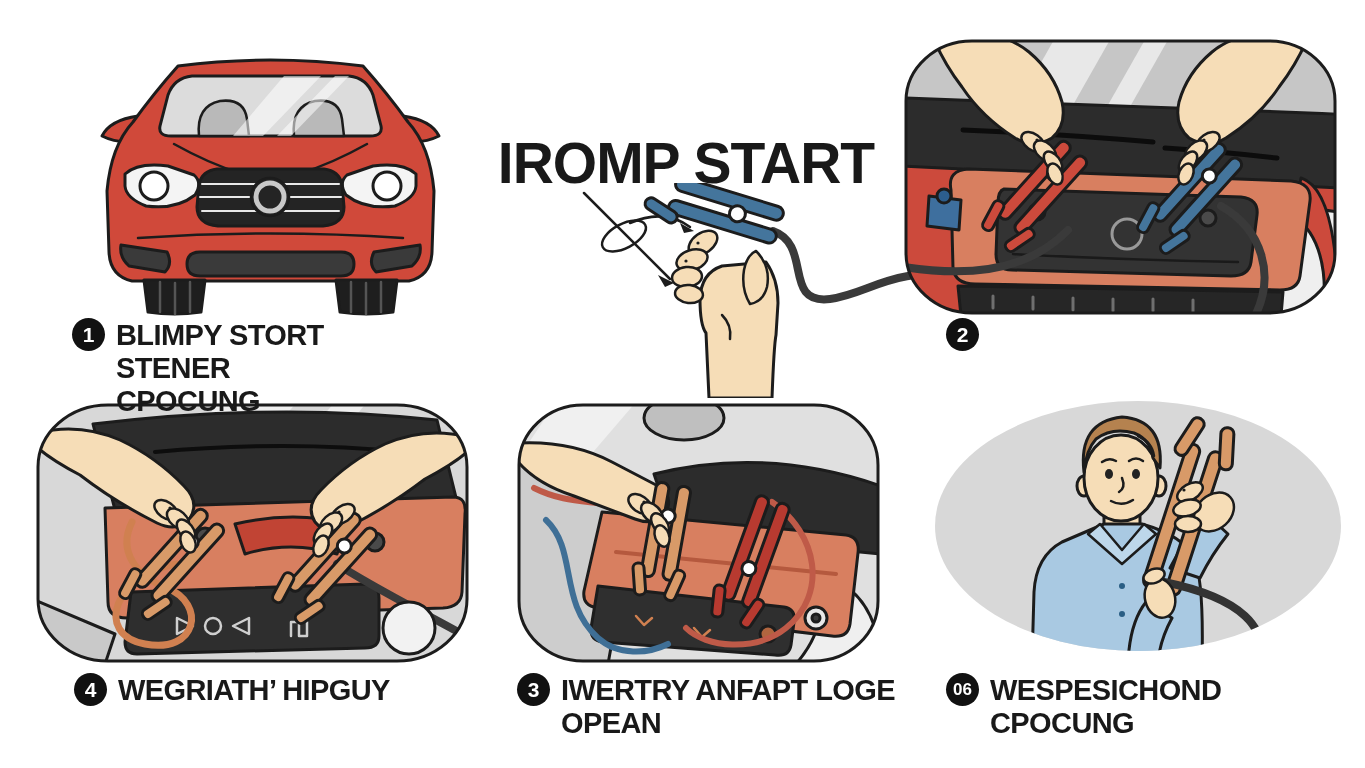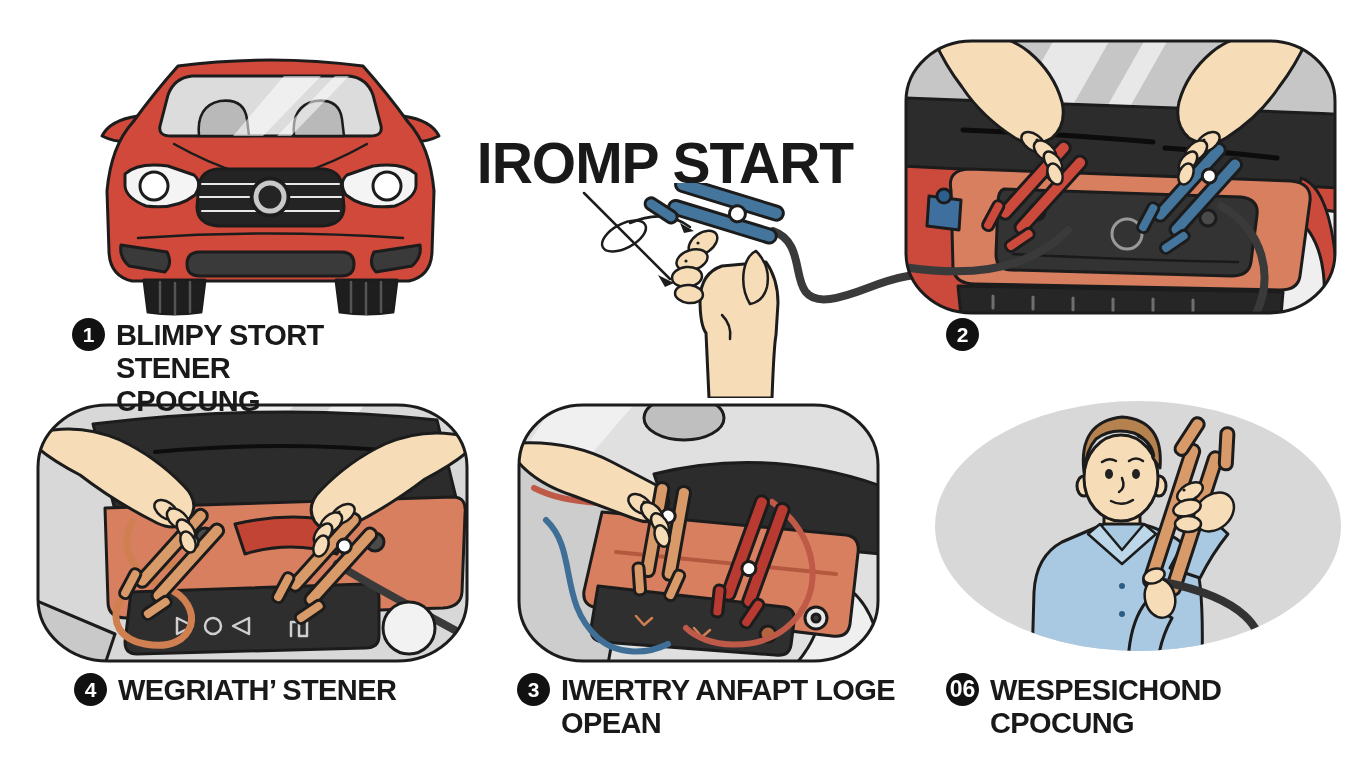--- a/index.html
+++ b/index.html
@@ -11,23 +11,23 @@
   .caption{
     position:absolute;display:flex;align-items:flex-start;gap:11px;
     font-weight:bold;font-size:29px;line-height:1.14;letter-spacing:-0.6px;
   }
   .caption .cap-text{white-space:pre-line;padding-top:1px;}
   .badge{
     flex:0 0 auto;width:33px;height:33px;border-radius:50%;
     background:#111111;color:#ffffff;display:flex;align-items:center;justify-content:center;
     font-size:21px;font-weight:bold;margin-top:0;letter-spacing:0;
   }
-  .badge.wide{font-size:23px;}
+  .badge.wide{font-size:17px;}
   #title{
-    position:absolute;left:455px;top:130px;width:420px;text-align:center;
+    position:absolute;left:476px;top:130px;width:420px;text-align:center;
     font-size:57px;font-weight:bold;letter-spacing:-1px;white-space:nowrap;
   }
   svg{display:block;}
 </style>
 </head>
 <body>
 
 <div id="title">IROMP START</div>
 
 <svg class="abs" style="left:78px;top:26px" width="385" height="290" viewBox="0 0 385 290">
@@ -351,21 +351,21 @@
   <div class="cap-text">BLIMPY STORT STENER
 CPOCUNG</div>
 </div>
 
 <div class="caption" style="left:946px;top:318px;width:360px">
   <div class="badge">2</div>
 </div>
 
 <div class="caption" style="left:74px;top:673px;width:380px">
   <div class="badge">4</div>
-  <div class="cap-text">WEGRIATH’ STENER</div>
+  <div class="cap-text">WEGRIATH’ HIPGUY</div>
 </div>
 
 <div class="caption" style="left:517px;top:673px;width:380px">
   <div class="badge">3</div>
   <div class="cap-text">IWERTRY ANFAPT LOGE
 OPEAN</div>
 </div>
 
 <div class="caption" style="left:946px;top:673px;width:360px">
   <div class="badge wide">06</div>

